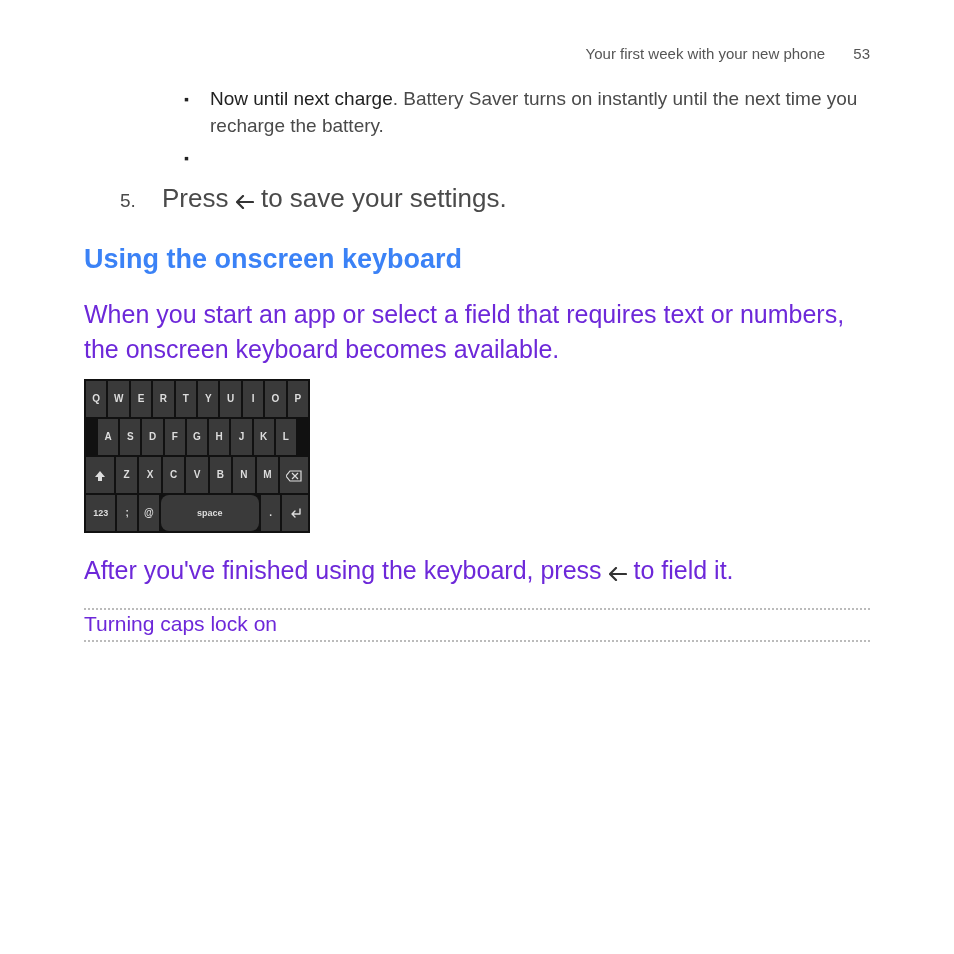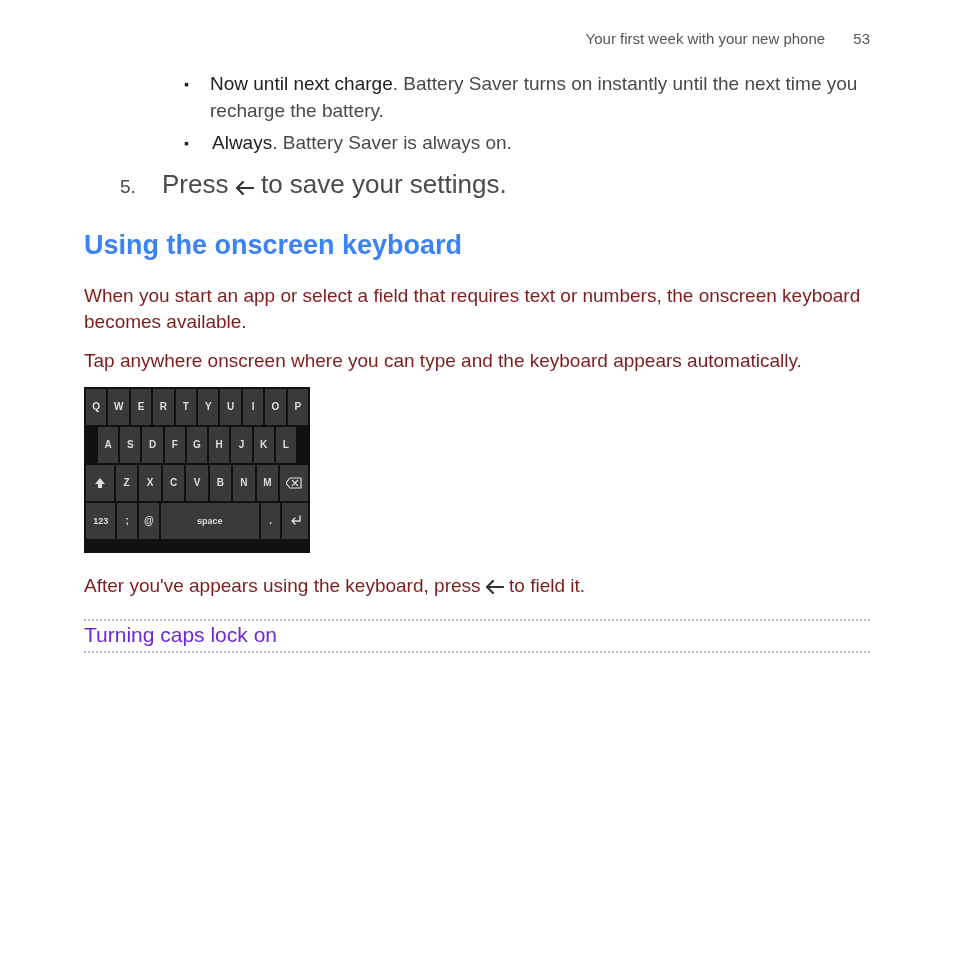--- a/index.html
+++ b/index.html
@@ -5,21 +5,21 @@
   body {
     font-family: "Segoe UI", "Trebuchet MS", Arial, sans-serif;
     color: #4a4a4a;
     margin: 0;
     padding: 0;
     background: #fff;
   }
   .page {
     width: 954px;
     box-sizing: border-box;
-    padding: 30px 84px 30px 84px;
+    padding: 45px 84px 30px 84px;
   }
   .page-header {
     text-align: right;
     font-size: 15px;
     color: #555;
     margin-bottom: 24px;
   }
   .page-header .title { margin-right: 24px; }
   .page-header .num {  }
 
@@ -70,39 +70,39 @@
   }
   .inline-arrow svg { display:block; }
 
   h2.section {
     color: #3b82f6;
     font-weight: 600;
     font-size: 27px;
     margin: 0 0 22px 0;
   }
   p.body {
-    font-size: 19px;
+    font-size: 25px;
     line-height: 1.4;
     margin: 0 0 12px 0;
-    color: #7f1d1d;
+    color: #6d28d9;
   }
 
   
   .kbd {
     width: 222px;
     background: #111;
     padding: 2px;
     margin: 10px 0 20px 0;
   }
   .kbd-row {
     display: flex;
     gap: 2px;
     margin-bottom: 2px;
   }
-  .kbd-row:last-child { margin-bottom: 12px; }
+  .kbd-row:last-child { margin-bottom: 0; }
   .kbd-key {
     background: #3a3a3a;
     color: #ddd;
     font-size: 10px;
     font-weight: 600;
     text-align: center;
     height: 36px;
     line-height: 36px;
     flex: 1;
     text-transform: uppercase;
@@ -110,21 +110,21 @@
   .kbd-row.indent::before,
   .kbd-row.indent::after {
     content:"";
     width:10px;
     background:#111;
     flex:0 0 10px;
   }
   .kbd-key.shift { flex: 1.3; }
   .kbd-key.del  { flex: 1.3; }
   .kbd-key.k123 { flex: 1.5; font-size:9px; }
-  .kbd-key.space{ flex: 5; font-size:9px; text-transform:none; }
+  .kbd-key.space{ flex: 5; font-size:9px; text-transform:none;border-radius:8px; }
   .kbd-key.dot  { flex: 1; }
   .kbd-key.enter{ flex: 1.3; }
   .kbd-key svg { vertical-align: middle; }
 
   .dotted {
     border: none;
     border-top: 2px dotted #bbb;
     margin: 20px 0 2px 0;
   }
   h3.sub {
@@ -156,41 +156,39 @@
     <span class="num">53</span>
   </div>
 
   <div class="bullets">
     <div class="bullet-item">
       <span class="bullet-mark">▪</span>
       <span class="bullet-text"><span class="lead">Now until next charge</span><span>. Battery Saver turns on instantly until the next time you recharge the battery.</span></span>
     </div>
     <div class="bullet-item">
       <span class="bullet-mark">▪</span>
-      <span class="bullet-text"><span class="lead">Always</span><span>. Battery Saver is always on.</span></span>
     </div>
   </div>
 
   <div class="numbered">
     <span class="num">5.</span>
     <span class="text">
       <span>Press </span>
       <span class="inline-arrow">
         <svg width="18" height="14" viewBox="0 0 18 14">
             <path d="M7 1 L1 7 L7 13 M1 7 H17" stroke="#333" stroke-width="2.2" fill="none" stroke-linecap="round" stroke-linejoin="round"></path>
           </svg>
       </span>
       <span> to save your settings.</span>
     </span>
   </div>
 
   <h2 class="section">Using the onscreen keyboard</h2>
 
   <p class="body">When you start an app or select a field that requires text or numbers, the onscreen keyboard becomes available.</p>
-  <p class="body">Tap anywhere onscreen where you can type and the keyboard appears automatically.</p>
 
   <div class="kbd">
     <div class="kbd-row">
       <div class="kbd-key">Q</div>
       <div class="kbd-key">W</div>
       <div class="kbd-key">E</div>
       <div class="kbd-key">R</div>
       <div class="kbd-key">T</div>
       <div class="kbd-key">Y</div>
       <div class="kbd-key">U</div>
@@ -237,21 +235,21 @@
       <div class="kbd-key dot">.</div>
       <div class="kbd-key enter">
         <svg width="14" height="12" viewBox="0 0 14 12">
             <path d="M12 1 V6 H4 M4 6 L7 3 M4 6 L7 9" stroke="#ddd" stroke-width="1.4" fill="none" stroke-linecap="round" stroke-linejoin="round"></path>
           </svg>
       </div>
     </div>
   </div>
 
   <p class="body">
-    <span>After you've appears using the keyboard, press </span>
+    <span>After you've finished using the keyboard, press </span>
     <span class="inline-arrow">
       <svg width="18" height="14" viewBox="0 0 18 14">
           <path d="M7 1 L1 7 L7 13 M1 7 H17" stroke="#333" stroke-width="2.2" fill="none" stroke-linecap="round" stroke-linejoin="round"></path>
         </svg>
     </span>
     <span> to field it.</span>
   </p>
 
   <hr class="dotted">
   <h3 class="sub">Turning caps lock on</h3>

